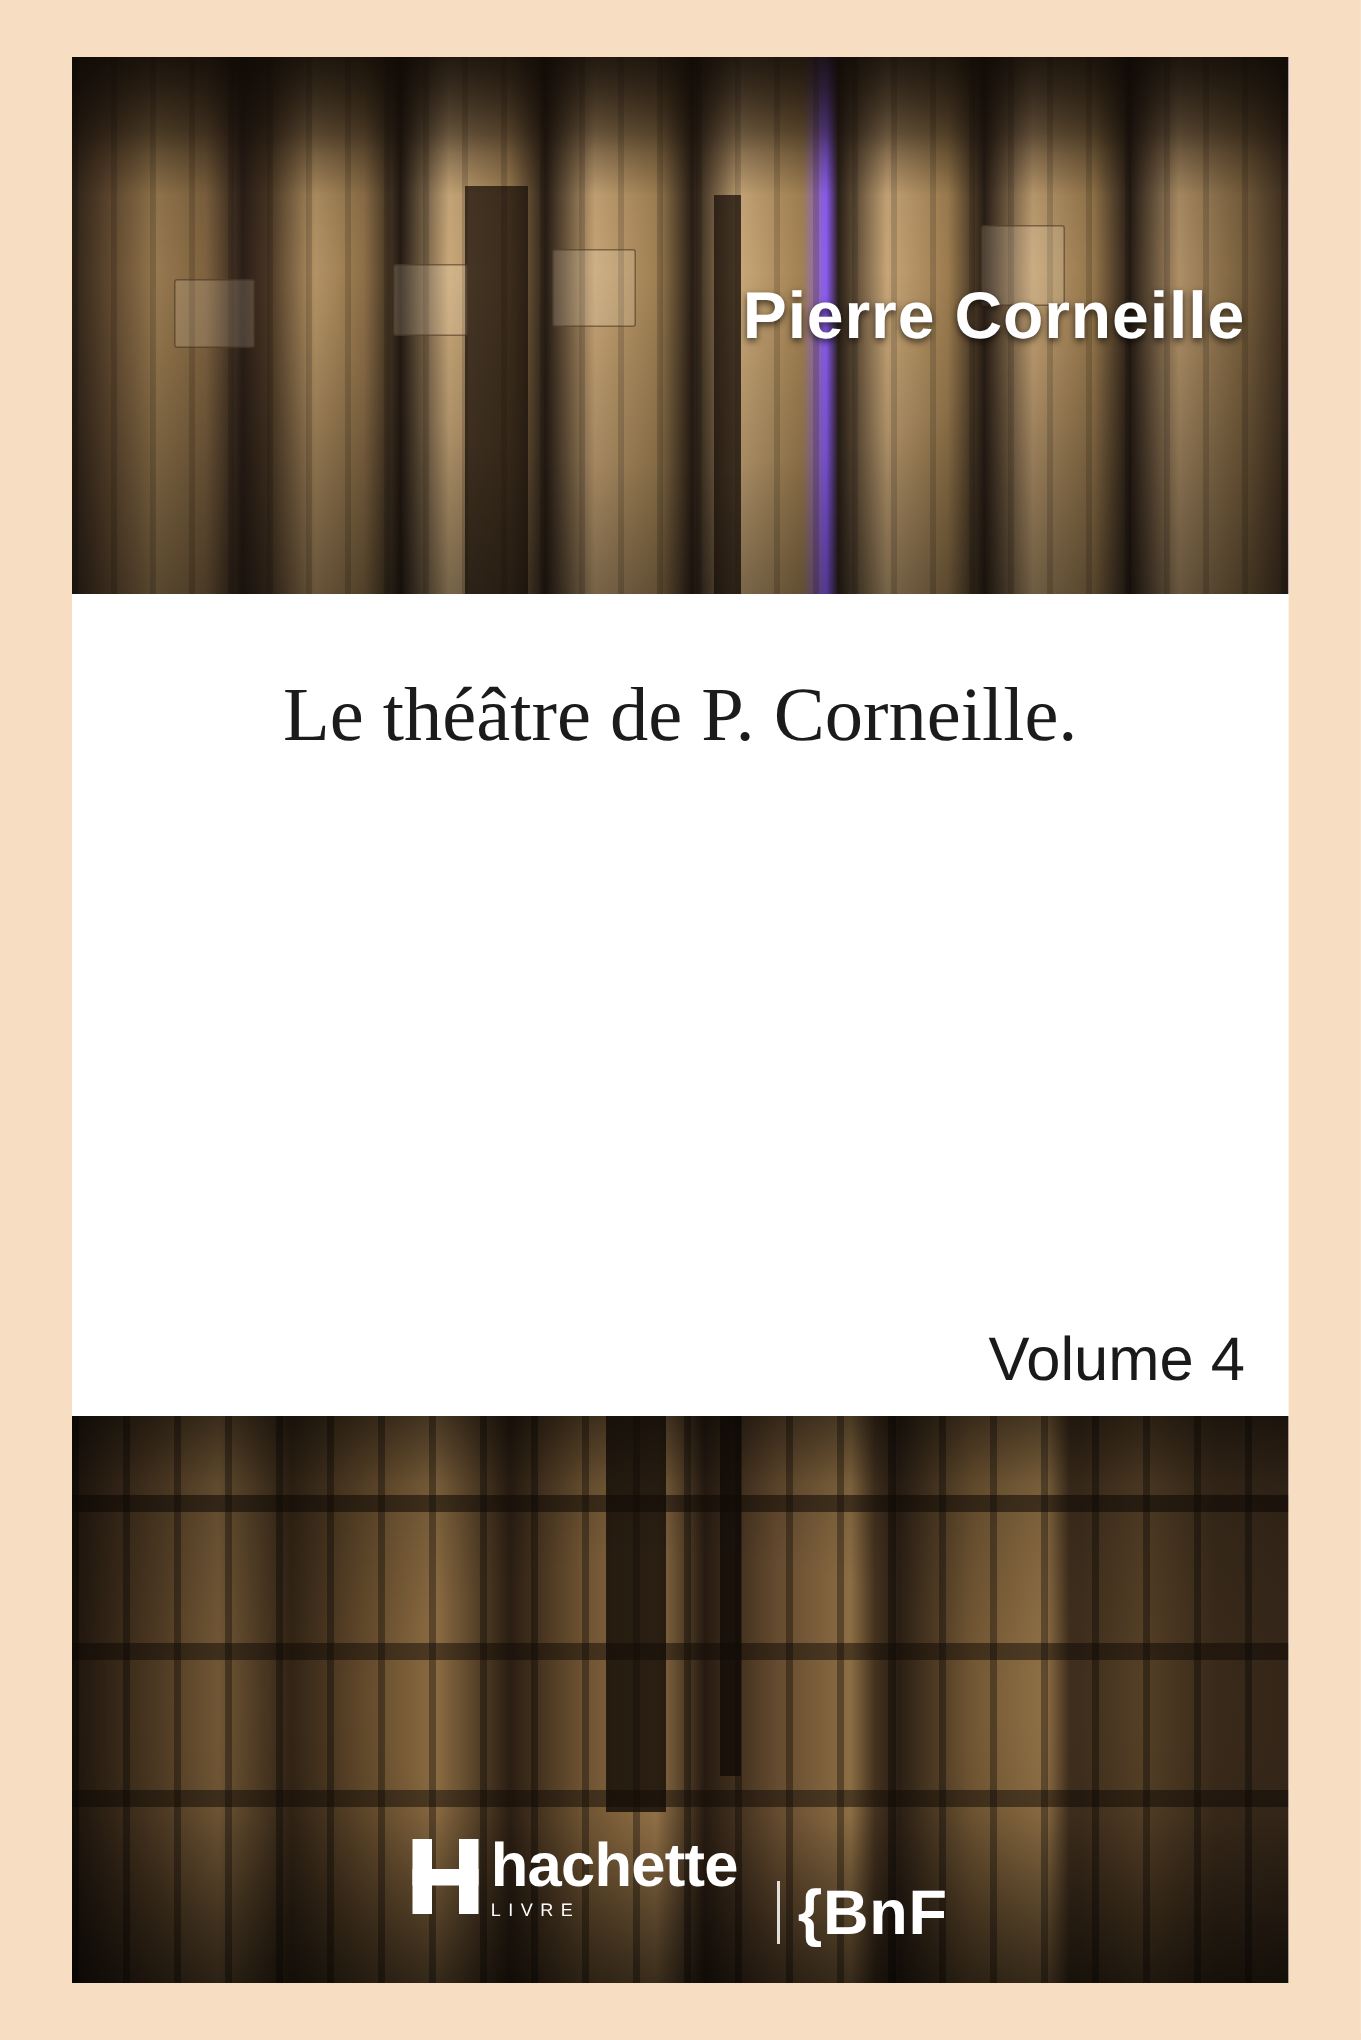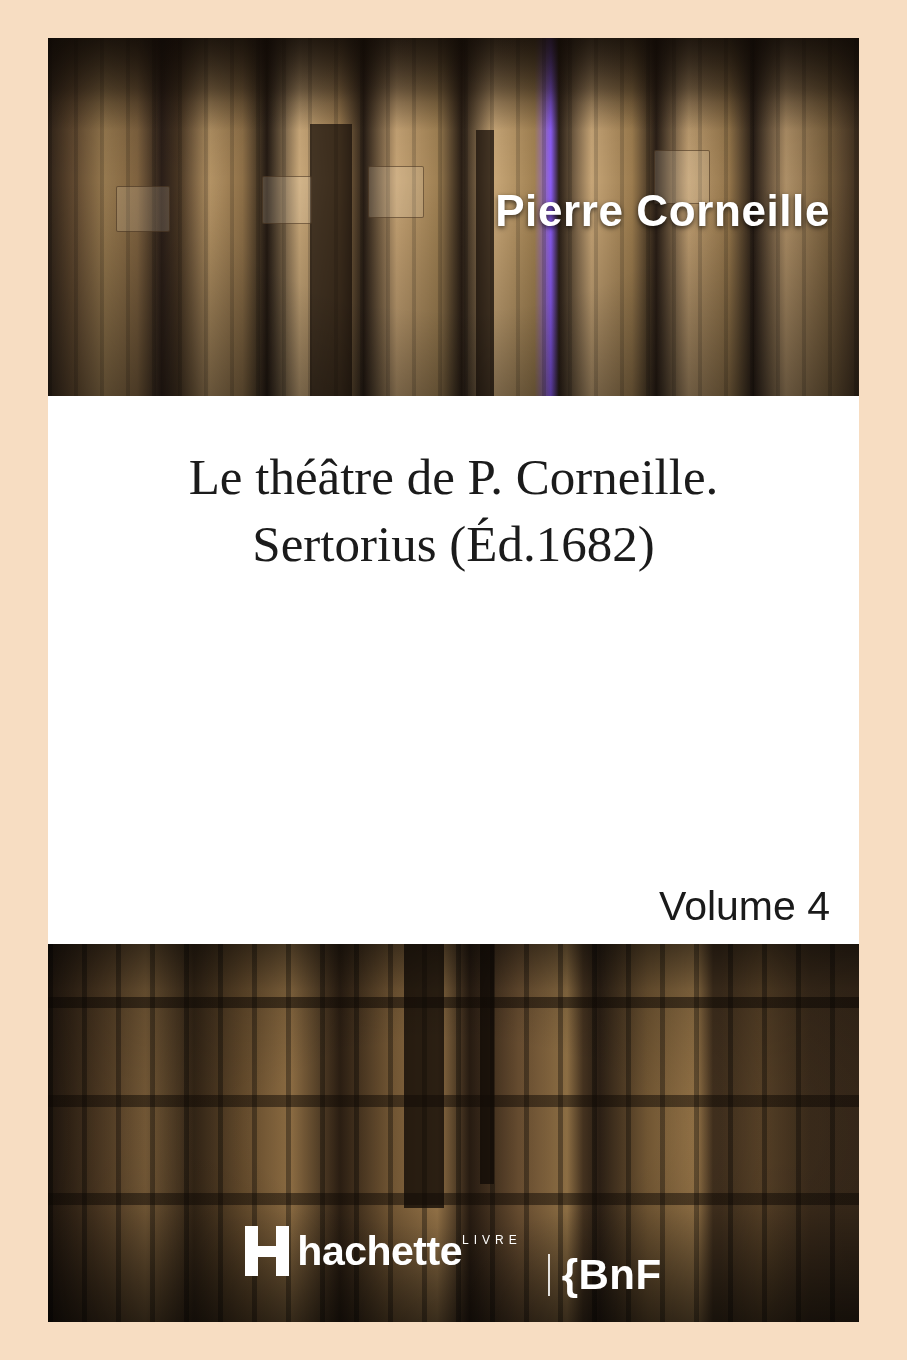--- a/index.html
+++ b/index.html
@@ -212,21 +212,21 @@
   .hachette-mark .bar-m {
     position: absolute;
     left: 0;
     top: 20px;
     width: 44px;
     height: 11px;
     background: #ffffff;
   }
   .hachette-text {
     display: flex;
-    flex-direction: row;
+    flex-direction: column;
     line-height: 1;
   }
   .hachette-name {
     color: #ffffff;
     font-size: 41px;
     font-weight: bold;
     letter-spacing: -0.5px;
   }
   .hachette-sub {
     color: #ffffff;
@@ -266,21 +266,20 @@
       <div class="label" style="left:606px; top:112px; width:54px; height:52px;"></div>
 
       <div class="vignette"></div>
 
       <div class="author">Pierre Corneille</div>
     </div>
 
     <div class="white-band">
       <div class="title">
         <span>Le théâtre de P. Corneille.</span><br>
-        <span>Sertorius (Éd.1682)</span>
       </div>
       <div class="volume">Volume 4</div>
     </div>
 
     <div class="bottom-band">
       <div class="base"></div>
       <div class="rows"></div>
 
       <div class="vcut" style="left:356px; top:0; width:40px; height:264px;"></div>
       <div class="vcut" style="left:432px; top:0; width:14px; height:240px;"></div>

